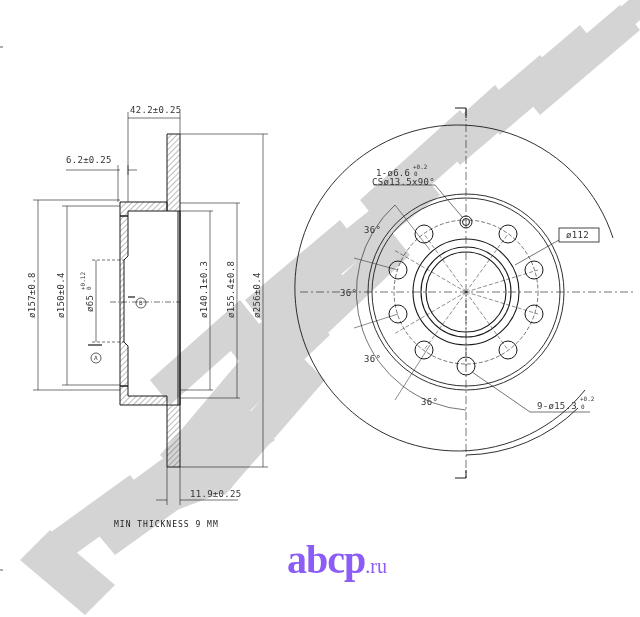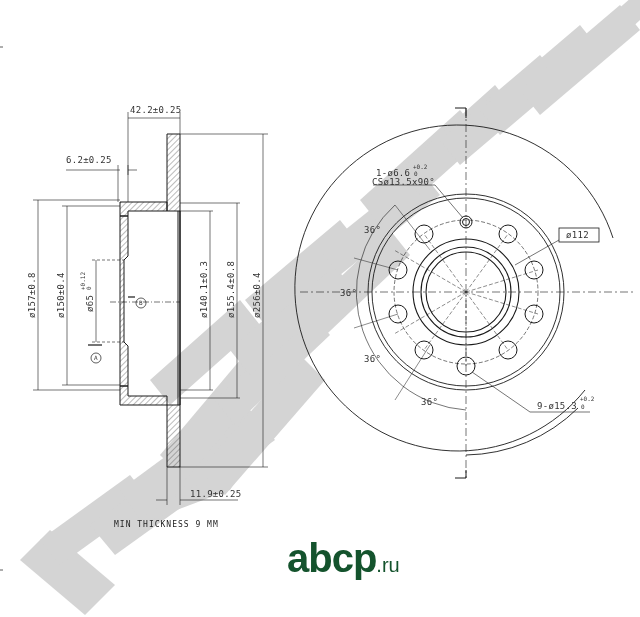--- a/index.html
+++ b/index.html
@@ -1,21 +1,21 @@
 <!DOCTYPE html>
 <html><head>
 <meta charset="utf-8">
 <style>
   html, body { margin: 0; padding: 0; background: #ffffff; }
   body { width: 640px; height: 617px; position: relative; overflow: hidden; font-family: "DejaVu Sans Mono", monospace; }
   #canvas { position: absolute; left: 0; top: 0; width: 640px; height: 617px; }
   .dim { font-family: "DejaVu Sans Mono", monospace; font-size: 9px; fill: #333; letter-spacing: 0.3px; }
   .dim-sm { font-family: "DejaVu Sans Mono", monospace; font-size: 6px; fill: #333; }
   .note { font-family: "DejaVu Sans Mono", monospace; font-size: 8px; fill: #222; letter-spacing: 1px; }
-  .abcp { position: absolute; left: 287px; top: 536px; font-family: Liberation Sans, sans-serif; font-weight: bold; font-size: 40px; color: #14532d; letter-spacing: -1px; }
+  .abcp { position: absolute; left: 287px; top: 536px; font-family: Liberation Serif, serif; font-weight: bold; font-size: 40px; color: #8b5cf6; letter-spacing: -1px; }
   .abcp-ru { font-size: 20px; font-weight: normal; letter-spacing: 0; }
 </style>
 </head>
 <body>
 
 <svg id="canvas" width="640" height="617" viewBox="0 0 640 617" xmlns="http://www.w3.org/2000/svg">
   <defs>
     <pattern id="hatch" patternUnits="userSpaceOnUse" width="4" height="4" patternTransform="rotate(45)">
       <line x1="0" y1="0" x2="0" y2="4" stroke="#555" stroke-width="0.8"></line>
     </pattern>

